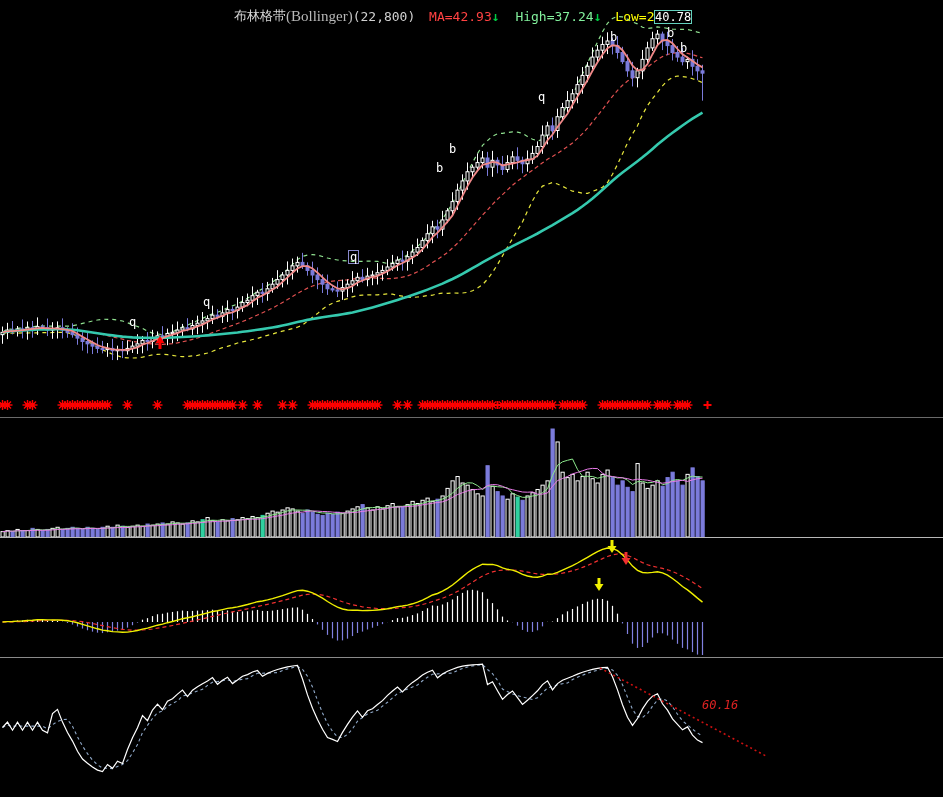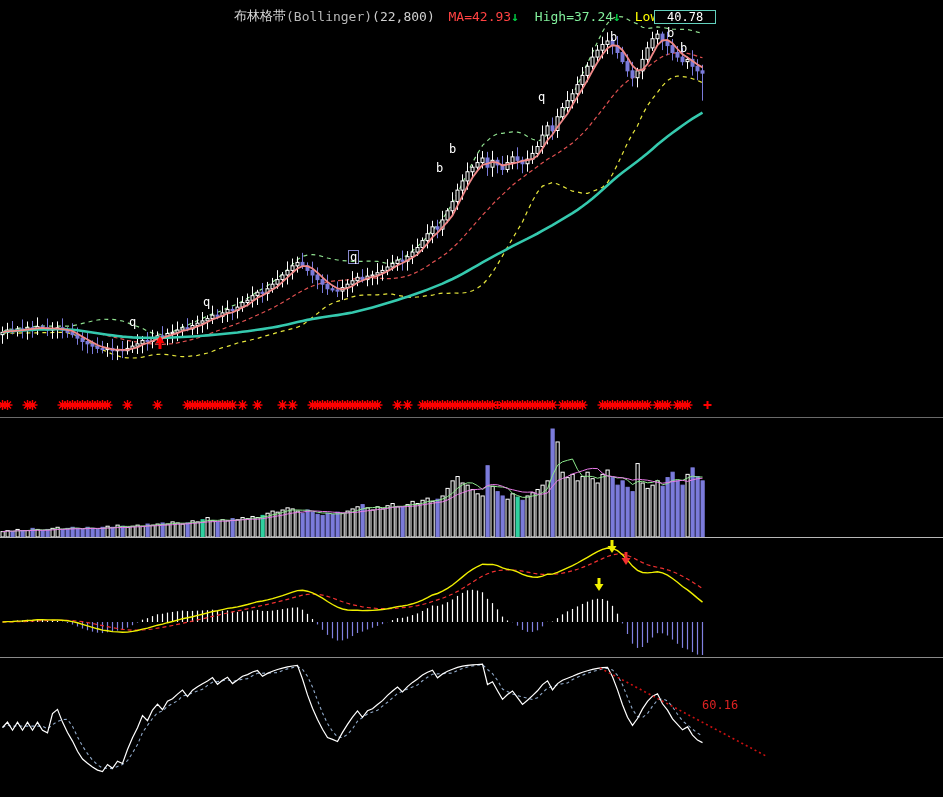--- a/index.html
+++ b/index.html
@@ -11,29 +11,29 @@
   #volume-svg{top:419px;}
   #macd-svg{top:539px;}
   #osc-svg{top:658px;}
   .sep{position:absolute;left:0;width:943px;height:1px;}
   #sep1{top:417px;background:#6a6a6a;}
   #sep2{top:537px;background:#b8b8b8;}
   #sep3{top:657px;background:#8a8a8a;}
   .titlebar{position:absolute;left:234px;top:7px;font-size:13px;white-space:nowrap;}
   .titlebar span{vertical-align:middle;}
   .t-name{color:#d8d8d8;font-family:Liberation Serif, serif;}
-  .t-sub{color:#b8b8b8;font-size:13px;}
+  .t-sub{color:#b8b8b8;font-size:15px;font-family:Liberation Serif, serif;}
   .t-par{color:#d0d0d0;}
   .t-ma{color:#ff4242;margin-left:6px;}
   .t-high{color:#82f09c;margin-left:8px;}
   .t-low{color:#ffff00;margin-left:6px;}
   .t-arr{color:#00cc44;font-weight:bold;}
   .price-tag{position:absolute;left:654px;top:10px;border:1px solid #63d1bd;color:#ffffff;
-             font-size:12px;line-height:12px;padding:0 12px;background:#000;}
-  .trend-label{position:absolute;left:702px;top:698px;color:#dd2222;font-size:12px;}
+             font-size:12px;line-height:12px;padding:0 0;background:#000;}
+  .trend-label{position:absolute;left:702px;top:698px;color:#dd2222;font-size:12px;font-style:italic;}
   .letter{position:absolute;color:#ffffff;font-size:12px;line-height:12px;}
   .letter.boxed{border:1px solid #8888cc;padding:0 1px;}
 </style>
 </head>
 <body>
 
 <div id="stage">
 
   <svg id="main-svg" width="943" height="394">
       <polyline points="2.5,332.4 7.5,328.9 12.5,329.3 17.5,328.1 22.5,328.2 27.5,327.1 32.5,327.0 37.5,326.0 42.5,325.9 47.5,326.1 52.5,326.2 57.5,326.1 62.5,326.2 67.5,326.2 72.5,325.7 77.5,324.7 82.5,323.4 87.5,322.3 92.5,321.0 97.5,320.0 102.5,319.2 107.5,319.3 112.5,319.3 117.5,320.1 122.5,321.0 127.5,322.8 132.5,324.8 137.5,326.5 142.5,328.4 147.5,331.2 152.5,333.1 157.5,334.0 162.5,334.6 167.5,333.5 172.5,331.7 177.5,329.4 182.5,326.9 187.5,325.1 192.5,322.9 197.5,320.5 202.5,318.4 207.5,316.1 212.5,313.9 217.5,312.3 222.5,310.3 227.5,307.8 232.5,305.9 237.5,304.0 242.5,301.1 247.5,298.2 252.5,295.0 257.5,291.4 262.5,288.9 267.5,285.7 272.5,282.1 277.5,278.3 282.5,274.0 287.5,269.4 292.5,264.5 297.5,259.6 302.5,256.4 307.5,255.0 312.5,254.7 317.5,255.1 322.5,256.5 327.5,258.0 332.5,259.1 337.5,260.0 342.5,260.6 347.5,260.9 352.5,261.3 357.5,261.3 362.5,261.3 367.5,261.1 372.5,261.1 377.5,261.4 382.5,262.3 387.5,263.5 392.5,262.9 397.5,260.5 402.5,258.1 407.5,254.7 412.5,250.7 417.5,246.6 422.5,241.7 427.5,236.3 432.5,229.8 437.5,225.2 442.5,219.0 447.5,211.5 452.5,203.2 457.5,193.4 462.5,183.1 467.5,172.4 472.5,162.7 477.5,153.7 482.5,145.4 487.5,140.6 492.5,136.2 497.5,133.8 502.5,133.3 507.5,132.6 512.5,131.8 517.5,132.1 522.5,133.3 527.5,136.5 532.5,139.2 537.5,140.9 542.5,139.5 547.5,134.1 552.5,130.4 557.5,122.7 562.5,113.7 567.5,104.4 572.5,94.9 577.5,84.9 582.5,74.1 587.5,63.2 592.5,52.6 597.5,42.0 602.5,31.8 607.5,23.3 612.5,18.4 617.5,16.4 622.5,16.9 627.5,19.3 632.5,21.9 637.5,23.9 642.5,27.3 647.5,28.5 652.5,27.9 657.5,26.9 662.5,27.5 667.5,28.3 672.5,29.1 677.5,29.3 682.5,29.3 687.5,29.6 692.5,30.6 697.5,32.1 702.5,33.1" fill="none" stroke="#8fe08f" stroke-width="1.2" stroke-dasharray="4,4"></polyline>

